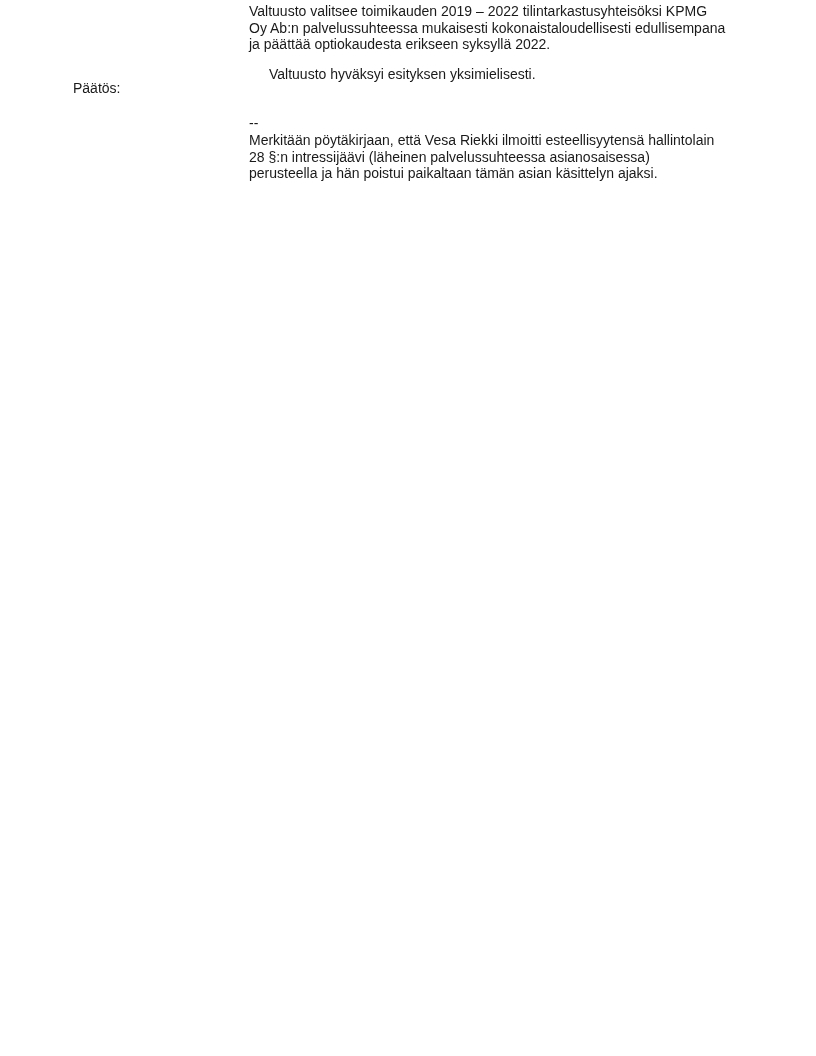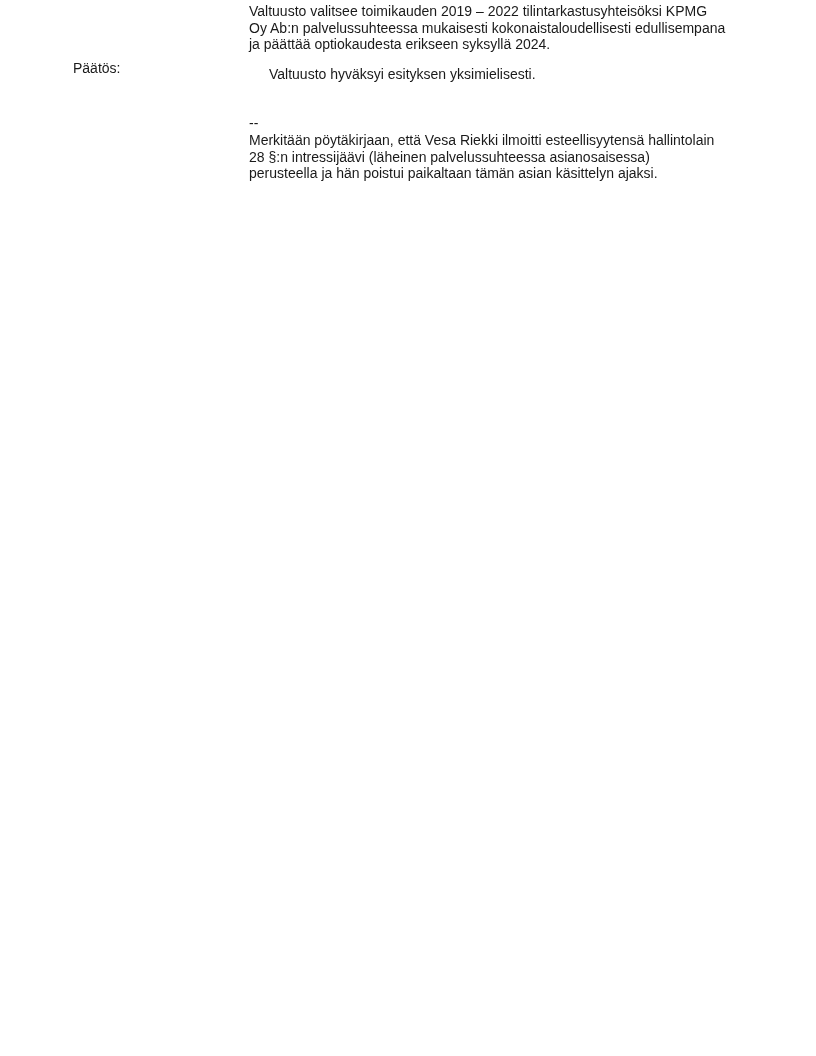--- a/index.html
+++ b/index.html
@@ -28,24 +28,24 @@
     }
   </style>
 </head>
 <body>
 
 <div class="page">
 
   <div class="abs para" style="left:249px; top:3px;">
     <div>Valtuusto valitsee toimikauden 2019 – 2022 tilintarkastusyhteisöksi KPMG</div>
     <div>Oy Ab:n palvelussuhteessa mukaisesti kokonaistaloudellisesti edullisempana</div>
-    <div>ja päättää optiokaudesta erikseen syksyllä 2024.</div>
+    <div>ja päättää optiokaudesta erikseen syksyllä 2022.</div>
   </div>
 
-  <div class="abs" style="left:73px; top:60px;">Päätös:</div>
+  <div class="abs" style="left:73px; top:80px;">Päätös:</div>
 
   <div class="abs" style="left:249px; top:66px;margin-left:20px;">Valtuusto hyväksyi esityksen yksimielisesti.</div>
 
   <div class="abs" style="left:249px; top:115px;">--</div>
 
   <div class="abs para" style="left:249px; top:132px;">
     <div>Merkitään pöytäkirjaan, että Vesa Riekki ilmoitti esteellisyytensä hallintolain</div>
     <div>28 §:n intressijäävi (läheinen palvelussuhteessa asianosaisessa)</div>
     <div>perusteella ja hän poistui paikaltaan tämän asian käsittelyn ajaksi.</div>
   </div>

